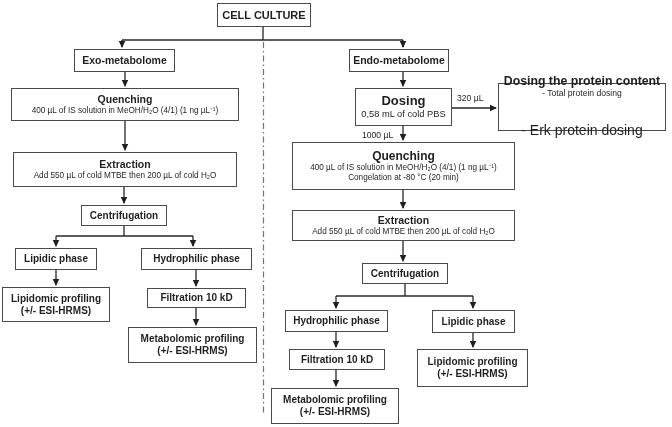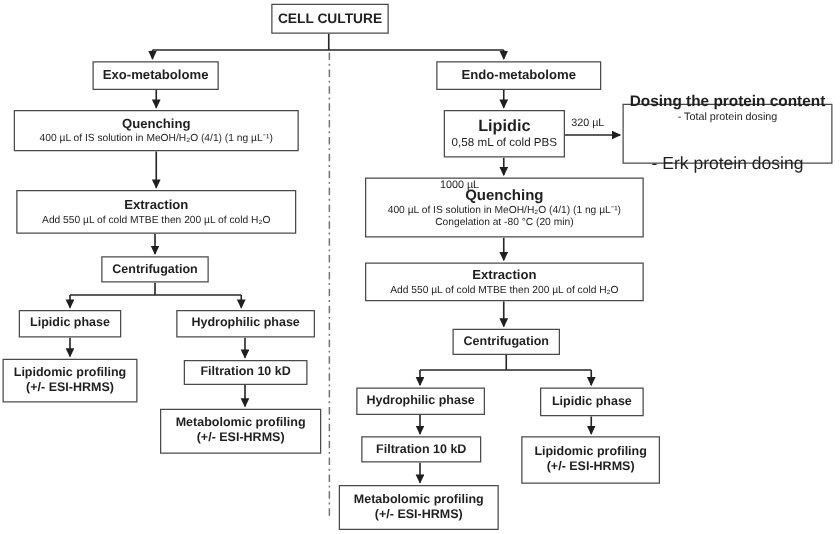--- a/index.html
+++ b/index.html
@@ -107,26 +107,26 @@
 
   <div class="box" style="left:147px;top:288px;width:99px;height:20px;">
     <span class="t" style="font-size:10px;">Filtration 10 kD</span>
   </div>
 
   <div class="box" style="left:128px;top:327px;width:129px;height:36px;">
     <span class="t" style="font-size:10px;">Metabolomic profiling</span>
     <span class="t" style="font-size:10px;">(+/- ESI-HRMS)</span>
   </div>
 
-  <div class="box" style="left:349px;top:49px;width:132px;height:23px;">
+  <div class="box" style="left:349px;top:49px;width:100px;height:23px;">
     <span class="t">Endo-metabolome</span>
   </div>
 
   <div class="box heavy" style="left:355px;top:88px;width:97px;height:38px;">
-    <span class="t-lg">Lipidic</span>
+    <span class="t-lg">Dosing</span>
     <span class="d-md">0,58 mL of cold PBS</span>
   </div>
 
   <div class="box heavy" style="left:498px;top:83px;width:168px;height:48px;">
     <span class="t-md">Dosing the protein content</span>
     <span class="d" style="font-size:8.6px;">- Total protein dosing</span>
     <span class="d" style="font-size:14px;margin-top:23px;">- Erk protein dosing</span>
   </div>
 
   <div class="box" style="left:292px;top:142px;width:223px;height:48px;">
@@ -160,15 +160,15 @@
     <span class="t" style="font-size:10px;">Metabolomic profiling</span>
     <span class="t" style="font-size:10px;">(+/- ESI-HRMS)</span>
   </div>
 
   <div class="box" style="left:417px;top:349px;width:111px;height:38px;">
     <span class="t" style="font-size:10px;">Lipidomic profiling</span>
     <span class="t" style="font-size:10px;">(+/- ESI-HRMS)</span>
   </div>
 
   <div class="flow-label" style="left:457px;top:93px;">320 µL</div>
-  <div class="flow-label" style="left:352px;top:130px;margin-top:12px;">1000 µL</div>
+  <div class="flow-label" style="left:362px;top:130px;">1000 µL</div>
 
 </div>
 
 </body></html>

